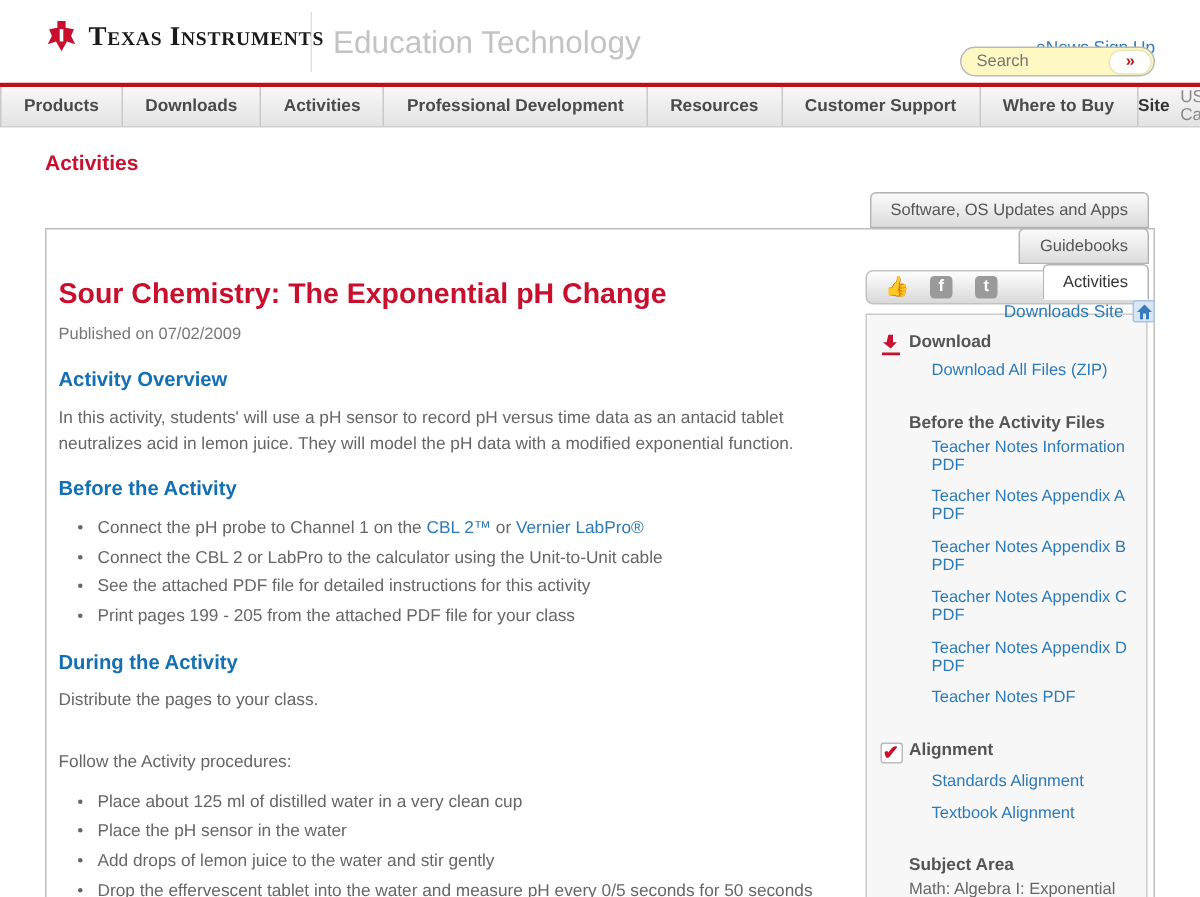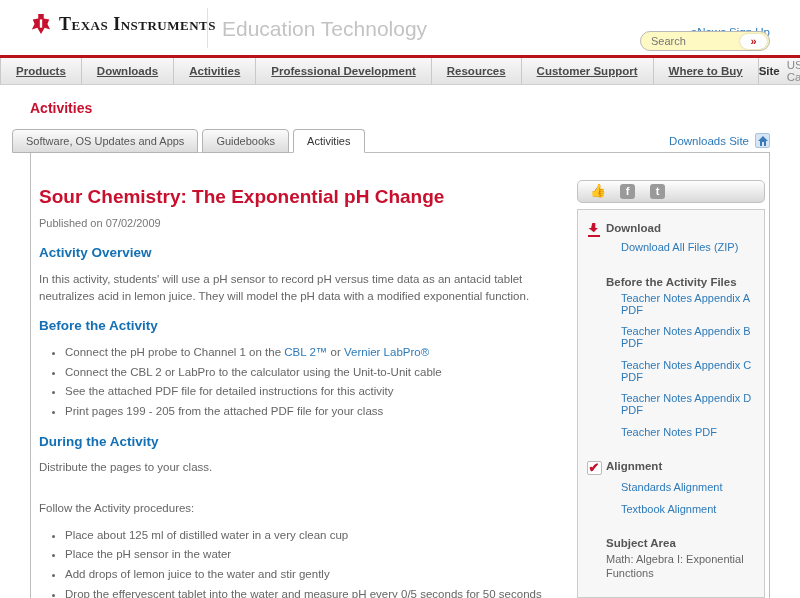--- a/index.html
+++ b/index.html
@@ -34,29 +34,29 @@
   }
   .redbar { height:3px; background:#b91218; }
 
   
   .navbar {
     height:27px; background:linear-gradient(#f8f8f8,#e3e3e3);
     border-bottom:1px solid #cfcfcf; display:flex; align-items:stretch;
     font-size:11.5px; font-weight:bold; color:#4a4a4a;
   }
   .nav-spacer { width:28px; border-right:1px solid #c9c9c9; }
-  .nav-item { padding:0 15px; display:flex; align-items:center; border-right:1px solid #c9c9c9; cursor:pointer; white-space:nowrap;text-decoration:underline; }
+  .nav-item { padding:0 15px; display:flex; align-items:center; border-right:1px solid #c9c9c9; cursor:pointer; white-space:nowrap; }
   .nav-right { margin-left:auto; display:flex; align-items:center; gap:7px; padding-right:30px; }
   .site-label { color:#333; }
   .site-value { font-weight:normal; color:#8a8a8a; }
 
   
   .section-title { color:#c8102e; font-weight:bold; font-size:14px; margin:15px 0 0 30px; }
 
-  .tabs-row { display:flex; align-items:flex-end; margin:12px 30px -1px 12px; height:25px; position:relative; z-index:2; }
+  .tabs-row { display:flex; align-items:flex-end; margin:12px 30px -1px 24px; height:25px; position:relative; z-index:2;flex-direction:column; }
   .tab {
     background:linear-gradient(#fbfbfb,#dcdcdc); border:1px solid #b3b3b3;
     border-radius:4px 4px 0 0; padding:5px 13px; font-size:11px; color:#555;
     margin-right:4px; cursor:pointer; white-space:nowrap;
   }
   .tab.active { background:#fff; border-bottom:1px solid #fff; color:#333; }
   .downloads-home { margin-left:auto; display:flex; align-items:center; gap:6px; font-size:11.5px; padding-bottom:5px; }
   .home-icon { width:15px; height:15px; background:#d7e6f4; border:1px solid #a9c4de; border-radius:2px;
     display:flex; align-items:center; justify-content:center; }
 
@@ -197,20 +197,21 @@
               <path d="M5.2 0 h3.6 v6 h3 L7 11 0.8 6 h3 z" fill="#c8102e" transform="scale(0.85) translate(1,0)"></path>
               <rect x="1" y="12" width="12" height="2" fill="#c8102e"></rect>
             </svg>
         </span>
         <span class="sb-h">Download</span>
       </div>
       <a class="sb-link" style="margin-top:4px">Download All Files (ZIP)</a>
 
       <div class="sb-sec-gap"></div>
       <div class="sb-h sb-ind" style="margin-bottom:4px">Before the Activity Files</div>
+      <a class="sb-link">Teacher Notes Information PDF</a>
       <a class="sb-link">Teacher Notes Appendix A PDF</a>
       <a class="sb-link">Teacher Notes Appendix B PDF</a>
       <a class="sb-link">Teacher Notes Appendix C PDF</a>
       <a class="sb-link">Teacher Notes Appendix D PDF</a>
       <a class="sb-link">Teacher Notes PDF</a>
 
       <div class="sb-sec-gap"></div>
       <div class="sb-row">
         <span class="sb-gutter">
           <span class="check-icon">✔</span>

